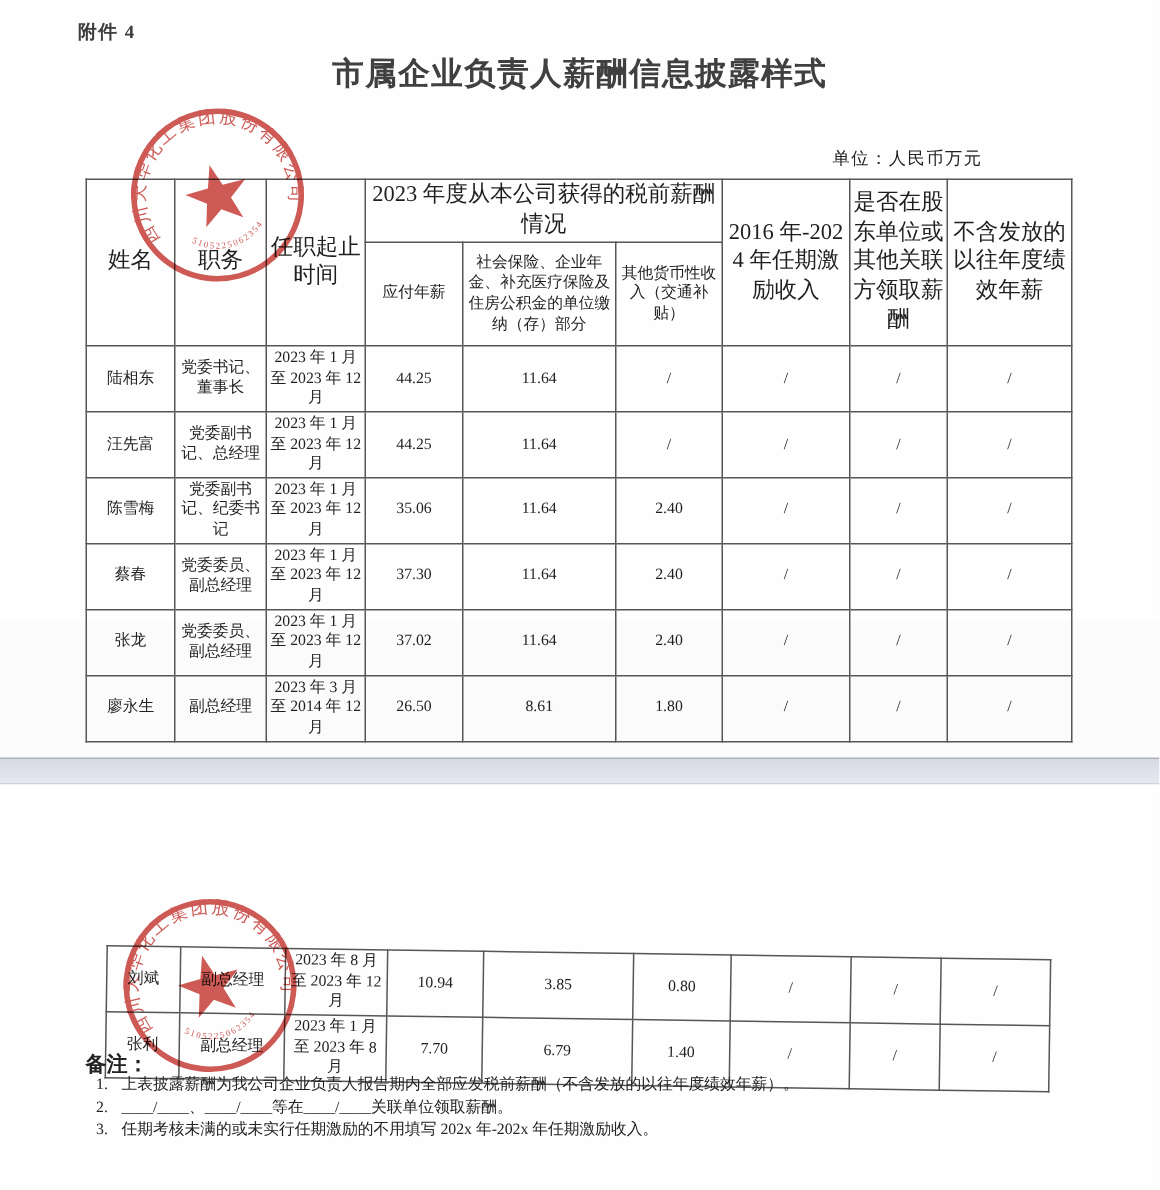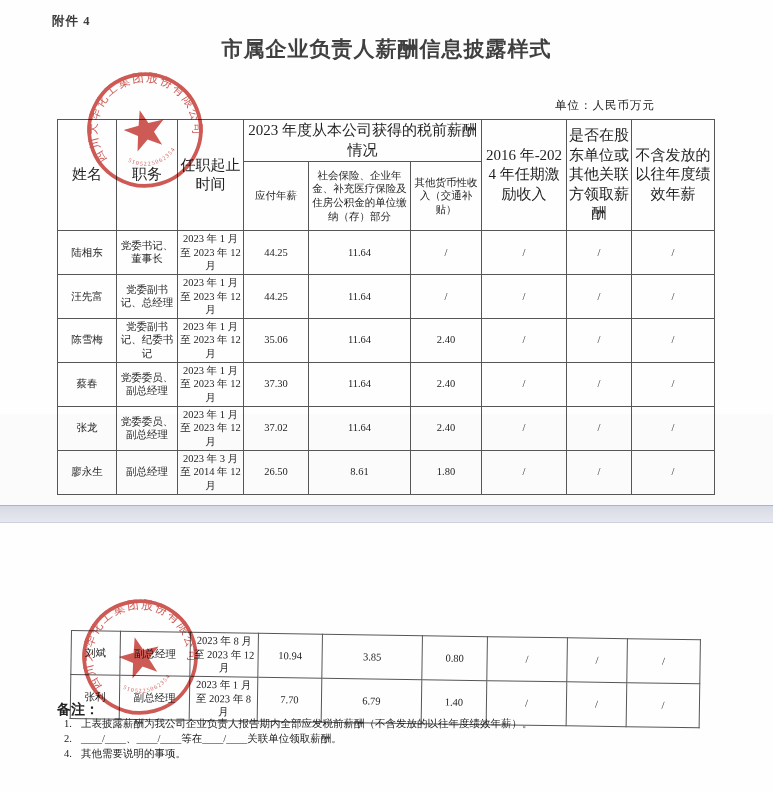--- a/index.html
+++ b/index.html
@@ -220,15 +220,15 @@
       <text font-size="9.5" letter-spacing="2" fill="currentColor">
         <textPath href="#arcBot2" startOffset="50%" text-anchor="middle">5105225062354</textPath>
       </text>
     </svg>
   </div>
 
   <div class="notes">
     <div class="notes-label">备注：</div>
     <div class="note"><span class="note-num">1.</span><span>上表披露薪酬为我公司企业负责人报告期内全部应发税前薪酬（不含发放的以往年度绩效年薪）。</span></div>
     <div class="note"><span class="note-num">2.</span><span>____/____、____/____等在____/____关联单位领取薪酬。</span></div>
-    <div class="note"><span class="note-num">4.</span><span>其他需要说明的事项。</span></div>
+    <div class="note"><span class="note-num">3.</span><span>任期考核未满的或未实行任期激励的不用填写 202x 年-202x 年任期激励收入。</span></div>
   </div>
 </div>
 
 </body></html>

